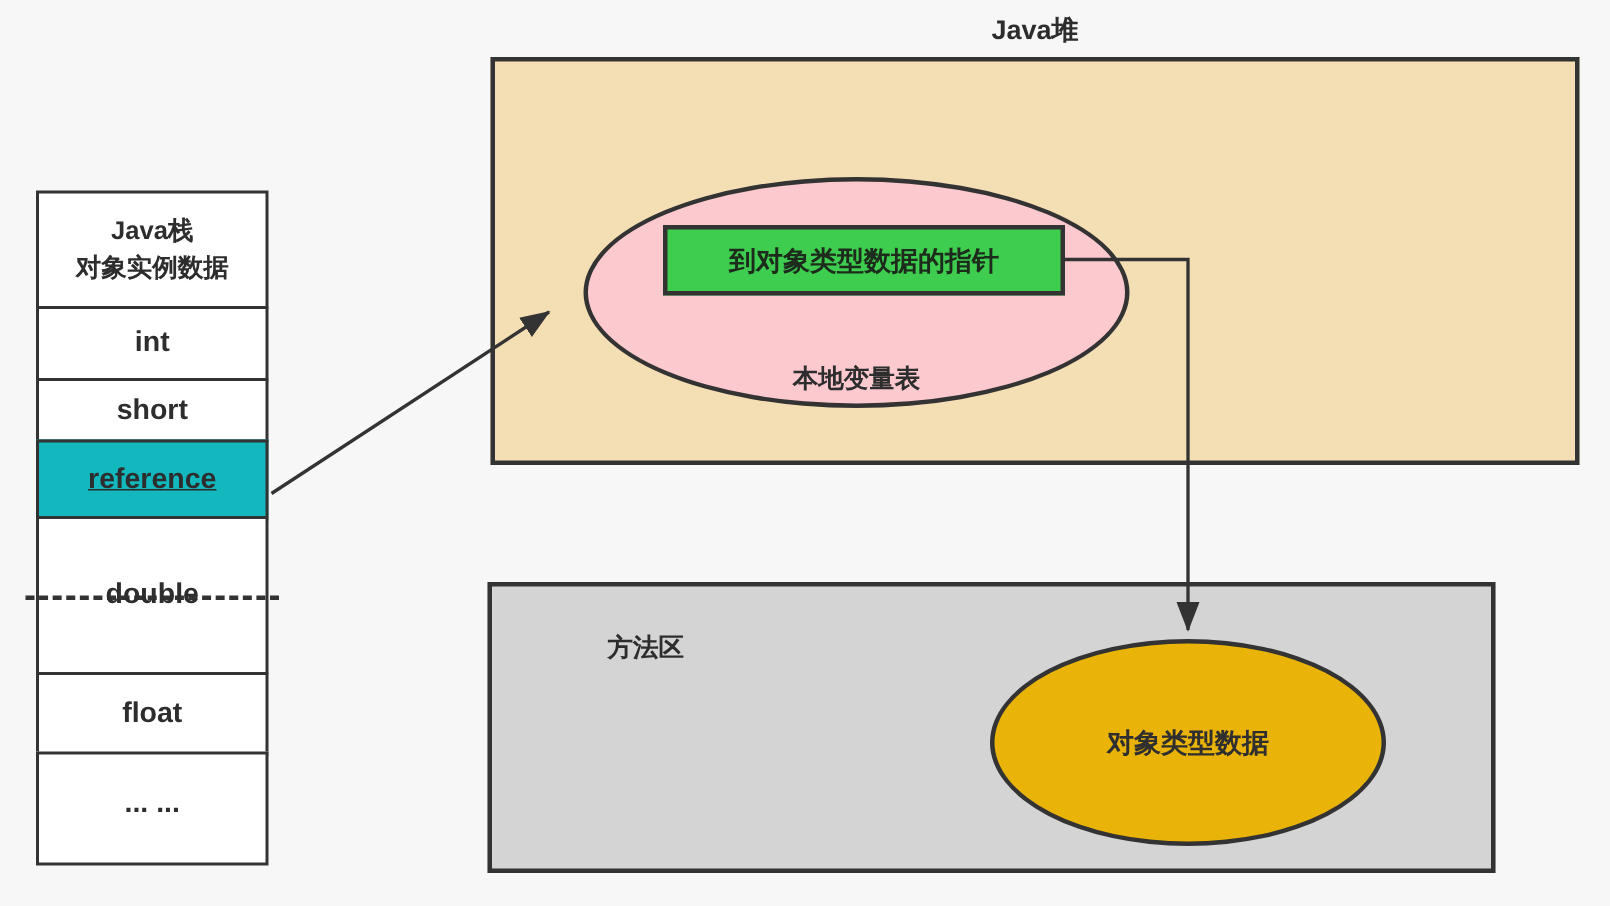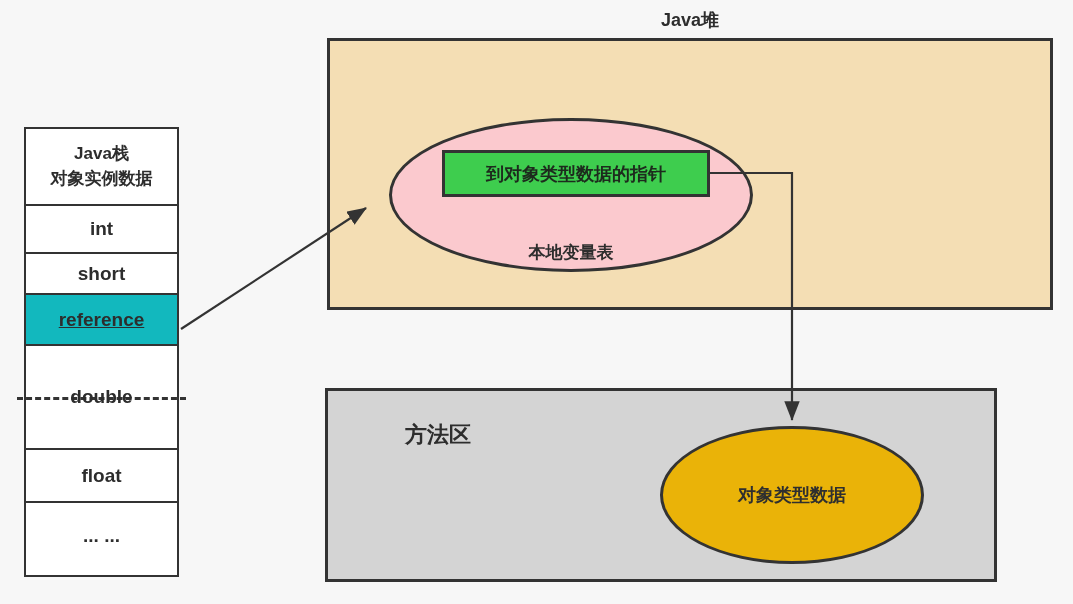--- a/index.html
+++ b/index.html
@@ -112,21 +112,21 @@
     top: 388px;
     width: 672px;
     height: 194px;
     border: 3px solid #333;
   }
   .method-title {
     position: absolute;
     left: 405px;
     top: 420px;
     font-weight: bold;
-    font-size: 22px;
+    font-size: 17px;
   }
   .type-ellipse {
     position: absolute;
     left: 660px;
     top: 426px;
     width: 264px;
     height: 138px;
     border: 3px solid #333;
     border-radius: 50%;
     display: flex;

